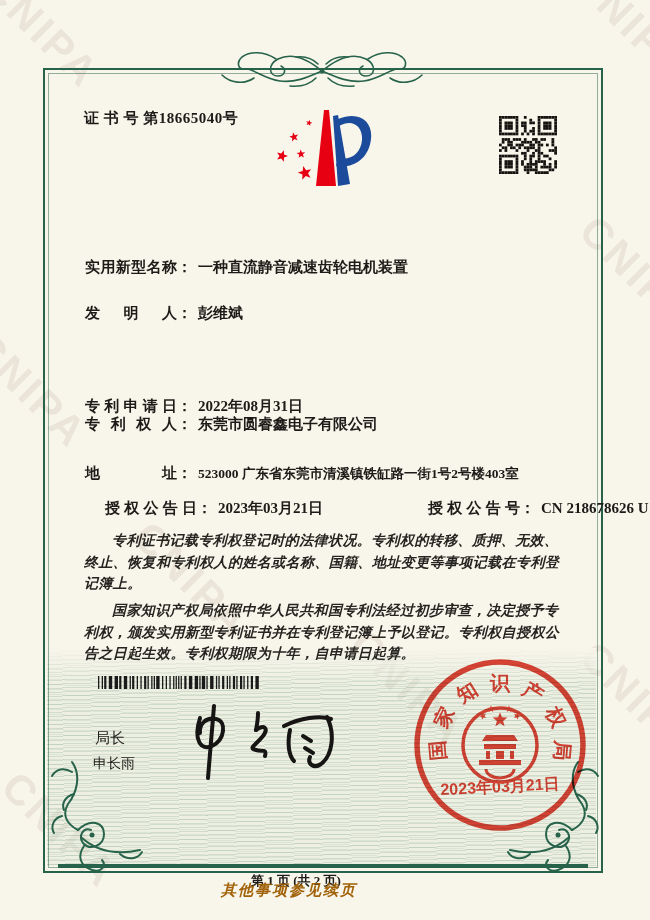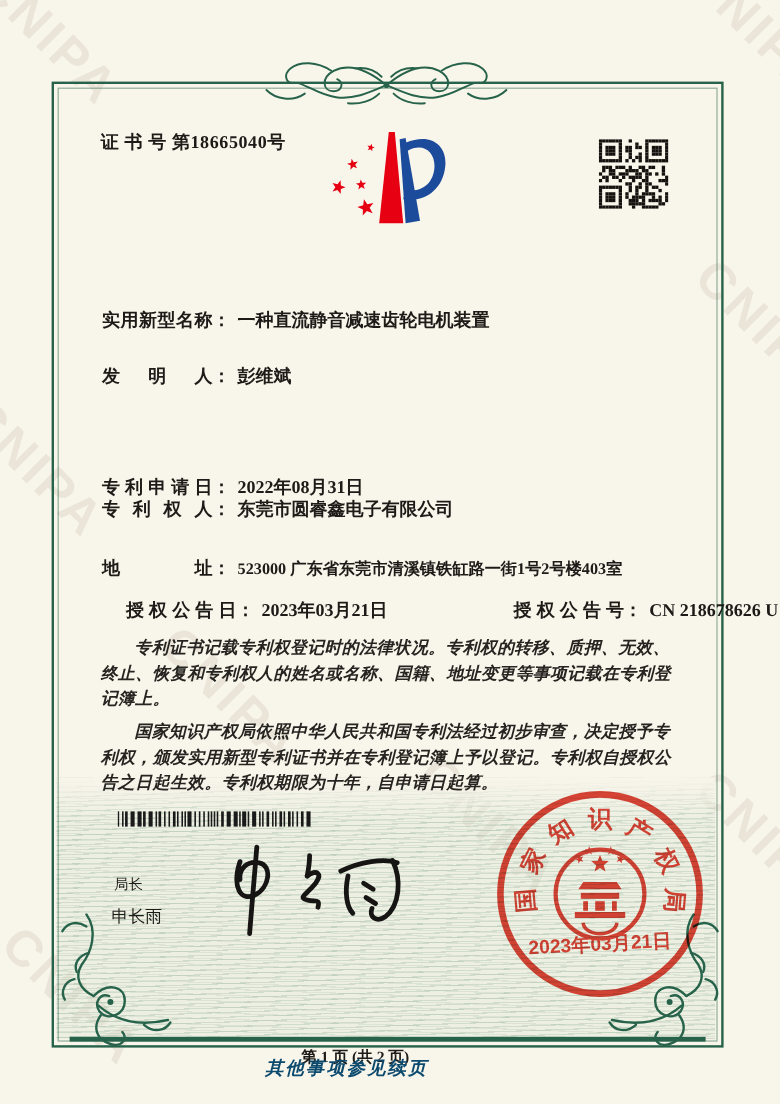--- a/index.html
+++ b/index.html
@@ -46,21 +46,21 @@
   .fvalue.small{font-size:13.5px;}
   .row2nd{position:absolute;left:323px;top:0;}
 
   .paras{position:absolute;left:84px;top:530px;width:488px;}
   .paras p{margin:0 0 5px 0;text-indent:2em;font-style:italic;font-weight:600;
            font-size:14px;line-height:1.55;letter-spacing:.4px;color:#2a2archive520;}
   .paras p{color:#262420;}
 
   .barcode{position:absolute;left:98px;top:676px;}
   .director-title{position:absolute;left:95px;top:729px;font-family:"Liberation Sans","DejaVu Sans",sans-serif;
-                  font-size:12px;font-weight:500;}
+                  font-size:15px;font-weight:500;}
   .director-name{position:absolute;left:93px;top:755px;font-family:"Liberation Sans","DejaVu Sans",sans-serif;
                  font-size:14px;font-weight:500;}
   .signature{position:absolute;left:178px;top:700px;}
 
   .seal{position:absolute;left:412px;top:657px;width:176px;height:176px;opacity:.93;mix-blend-mode:multiply;}
   .seal svg{position:absolute;left:0;top:0;}
   .seal .rc{position:absolute;left:50%;top:50%;font-size:20px;font-weight:700;color:#de382a;
             font-family:"Liberation Serif",serif;}
   .seal .c0{transform:translate(-50%,-50%) rotate(-95deg) translateY(-62px);}
   .seal .c1{transform:translate(-50%,-50%) rotate(-63.5deg) translateY(-62px);}
@@ -68,21 +68,21 @@
   .seal .c3{transform:translate(-50%,-50%) rotate(0deg) translateY(-62px);}
   .seal .c4{transform:translate(-50%,-50%) rotate(32deg) translateY(-62px);}
   .seal .c5{transform:translate(-50%,-50%) rotate(63.5deg) translateY(-62px);}
   .seal .c6{transform:translate(-50%,-50%) rotate(95deg) translateY(-62px);}
   .seal-date{position:absolute;left:0;top:120px;width:100%;text-align:center;color:#de382a;
              font-family:"Liberation Sans","DejaVu Sans",sans-serif;font-size:16px;font-weight:700;
              transform:rotate(-3deg);}
 
   .page-num{position:absolute;left:0;top:872px;width:592px;text-align:center;font-size:13px;font-weight:600;}
   .cont-note{position:absolute;left:0;top:881px;width:578px;text-align:center;font-size:15px;
-             font-style:italic;font-weight:600;letter-spacing:2px;color:#0c4a6e;}
+             font-style:italic;font-weight:600;letter-spacing:2px;color:#a16207;}
 </style>
 </head>
 <body>
 
 <div id="page">
 
   <div class="wm" style="left:-30px;top:6px;">CNIPA</div>
   <div class="wm" style="left:560px;top:0px;">CNIPA</div>
   <div class="wm" style="left:566px;top:250px;">CNIPA</div>
   <div class="wm" style="left:-42px;top:366px;">CNIPA</div>

